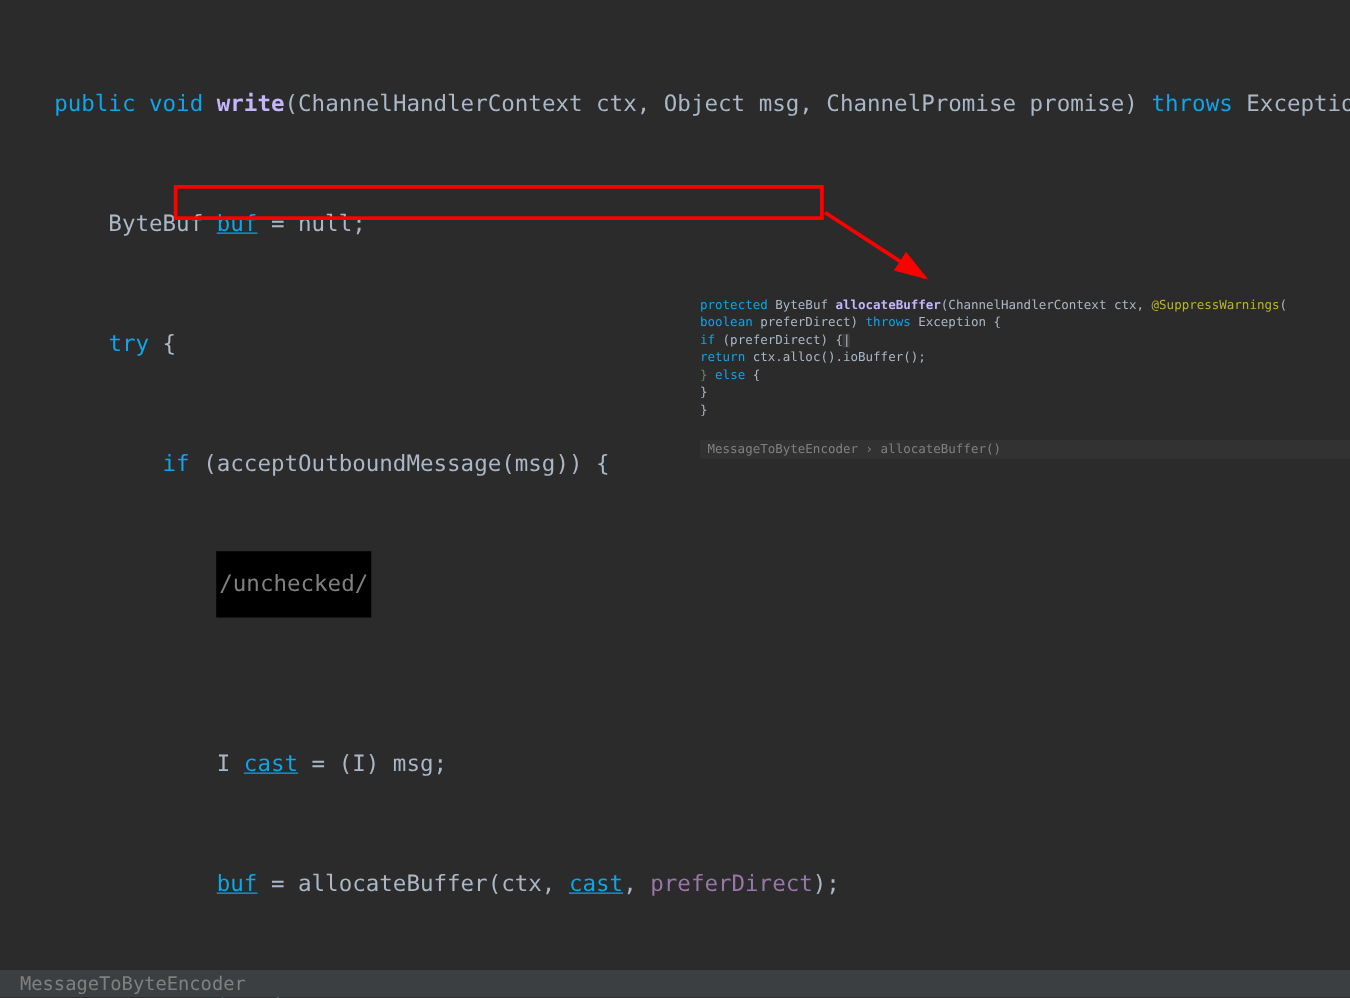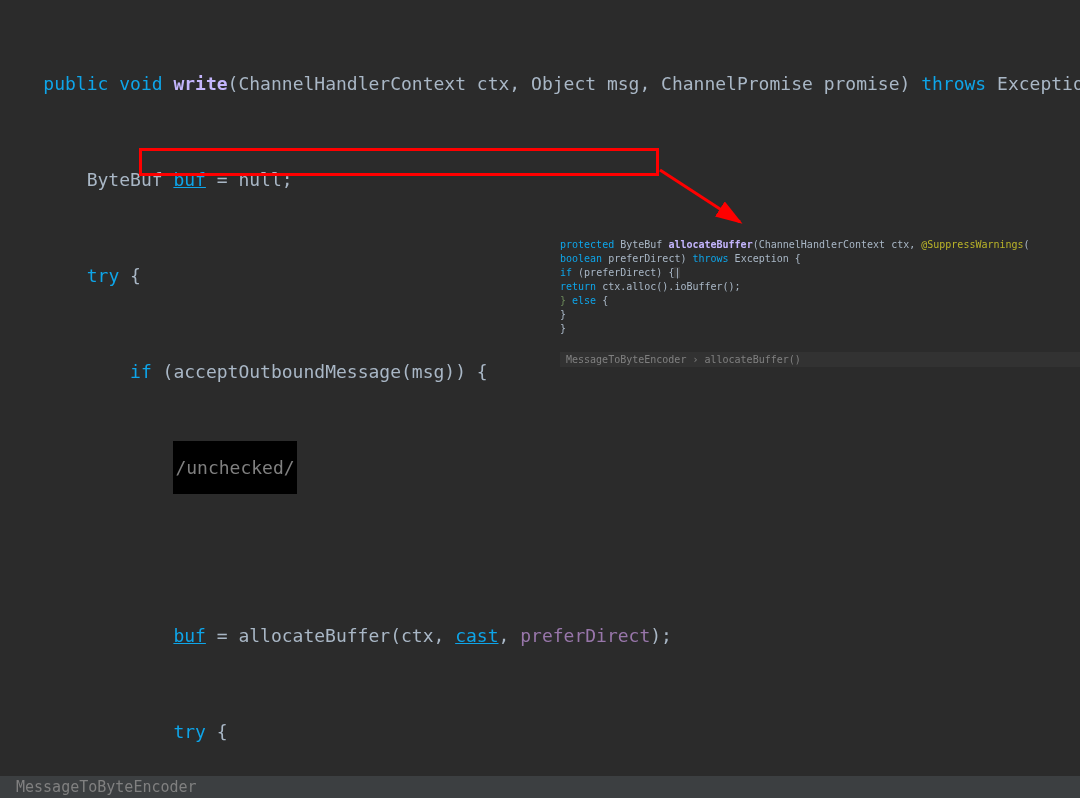--- a/index.html
+++ b/index.html
@@ -75,20 +75,21 @@
   <div class="line"><span>        ByteBuf </span><span class="und">buf</span><span> = null;</span></div>
   
   <div class="line"><span>        </span><span class="kw">try</span><span> {</span></div>
   
   <div class="line"><span>            </span><span class="kw">if</span><span> (acceptOutboundMessage(msg)) {</span></div>
   
   <div class="line"><span>                </span><span class="cmt">/unchecked/</span></div>
   
   
   
+  <div class="line"><span>                I </span><span class="und">cast</span><span> = (I) msg;</span></div>
   
   <div class="line"><span>                </span><span class="und">buf</span><span> = allocateBuffer(ctx, </span><span class="und">cast</span><span>, </span><span class="param">preferDirect</span><span>);</span></div>
   
   <div class="line"><span>                </span><span class="kw">try</span><span> {</span></div>
   
   
   
   
   
   

